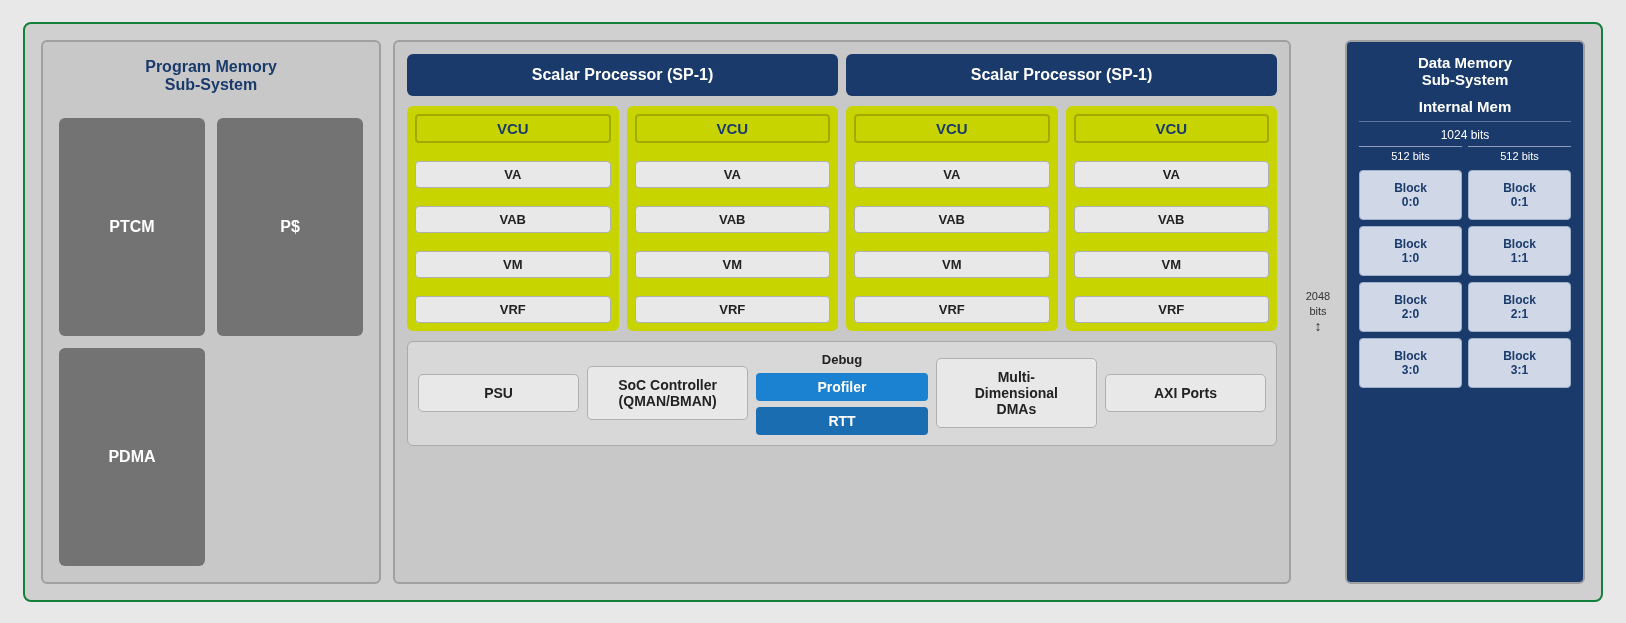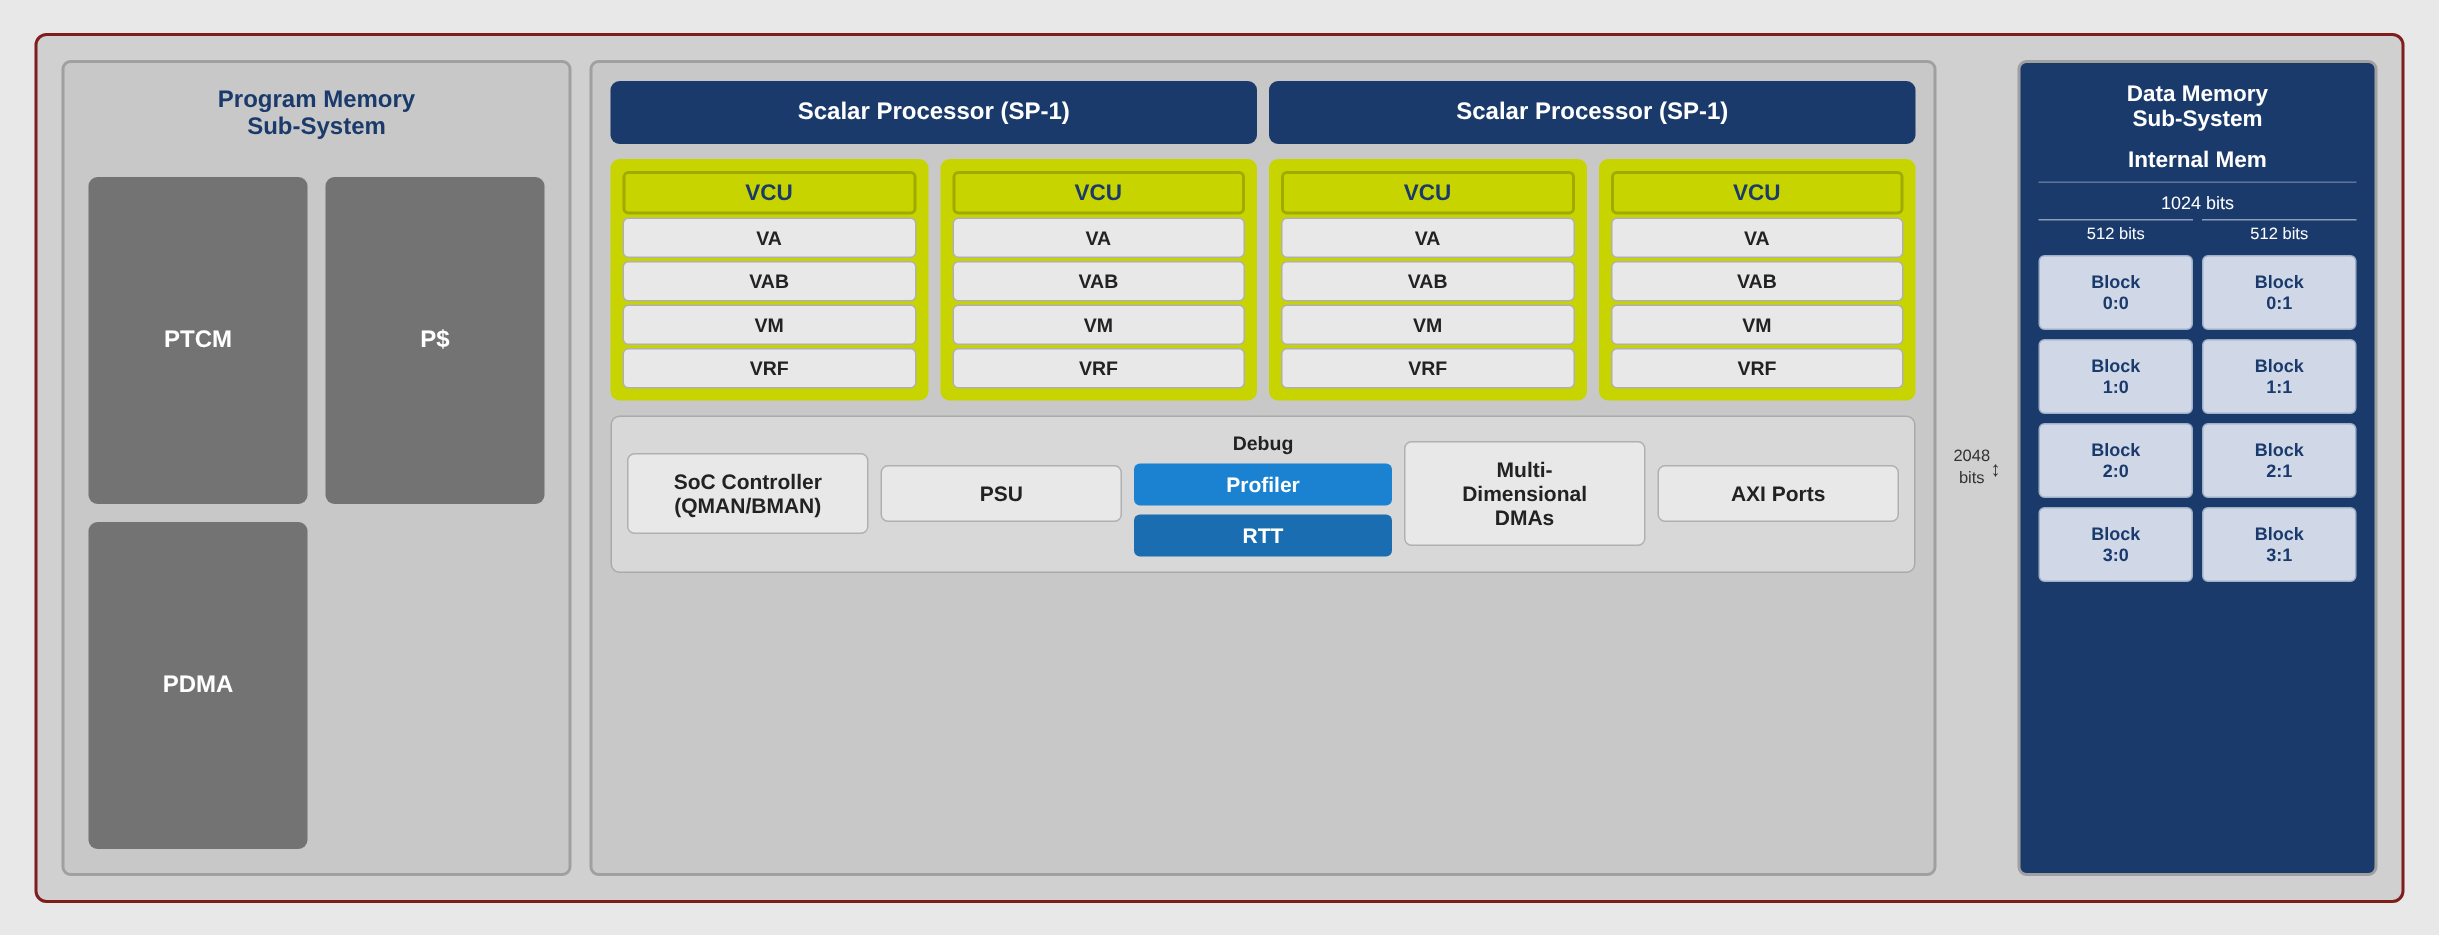--- a/index.html
+++ b/index.html
@@ -7,21 +7,21 @@
       background: #e8e8e8;
       font-family: Arial, sans-serif;
       display: flex;
       align-items: center;
       justify-content: center;
       min-height: 100vh;
       padding: 10px;
     }
     .main-container {
       background: #d0d0d0;
-      border: 2px solid #7f1d1d;
+      border: 2px solid #15803d;
       border-radius: 8px;
       display: flex;
       flex-direction: row;
       gap: 12px;
       padding: 16px;
       width: 1580px;
       min-height: 580px;
     }
 
     
@@ -101,21 +101,21 @@
       flex-direction: row;
       gap: 8px;
     }
     .vcu-group {
       background: #c8d400;
       border-radius: 6px;
       padding: 8px;
       flex: 1;
       display: flex;
       flex-direction: column;
-      gap: 2px;
+      gap: 18px;
     }
     .vcu-header {
       background: #c8d400;
       color: #1a3a6b;
       font-weight: bold;
       font-size: 15px;
       text-align: center;
       padding: 4px;
       border: 2px solid #a0aa00;
       border-radius: 4px;
@@ -295,37 +295,37 @@
       <div class="vcu-group">
         <div class="vcu-header">VCU</div>
         <div class="vcu-item">VA</div>
         <div class="vcu-item">VAB</div>
         <div class="vcu-item">VM</div>
         <div class="vcu-item">VRF</div>
       </div>
     </div>
 
     <div class="bottom-row">
+      <div class="bottom-block">PSU</div>
       <div class="bottom-block" style="white-space:pre-line">SoC Controller
 (QMAN/BMAN)</div>
-      <div class="bottom-block">PSU</div>
       <div class="debug-block">
         <div class="debug-label">Debug</div>
         <div class="debug-btn">Profiler</div>
         <div class="debug-btn rtt">RTT</div>
       </div>
       <div class="bottom-block" style="white-space:pre-line">Multi-
 Dimensional
 DMAs</div>
       <div class="bottom-block">AXI Ports</div>
     </div>
 
   </div>
 
-  <div style="display:flex;flex-direction:row;align-items:center;justify-content:center;width:30px;flex-shrink:0;">
+  <div style="display:flex;flex-direction:column;align-items:center;justify-content:center;width:30px;flex-shrink:0;">
     <div style="font-size:11px;color:#333;text-align:center;white-space:pre-line;line-height:1.3;">2048
 bits</div>
     <div style="display:flex;flex-direction:column;align-items:center;gap:0;">
       <div style="font-size:14px;color:#333;">↕</div>
     </div>
   </div>
 
   <div class="right-panel">
     <div class="right-panel-title" style="white-space:pre-line">Data Memory
 Sub-System</div>

